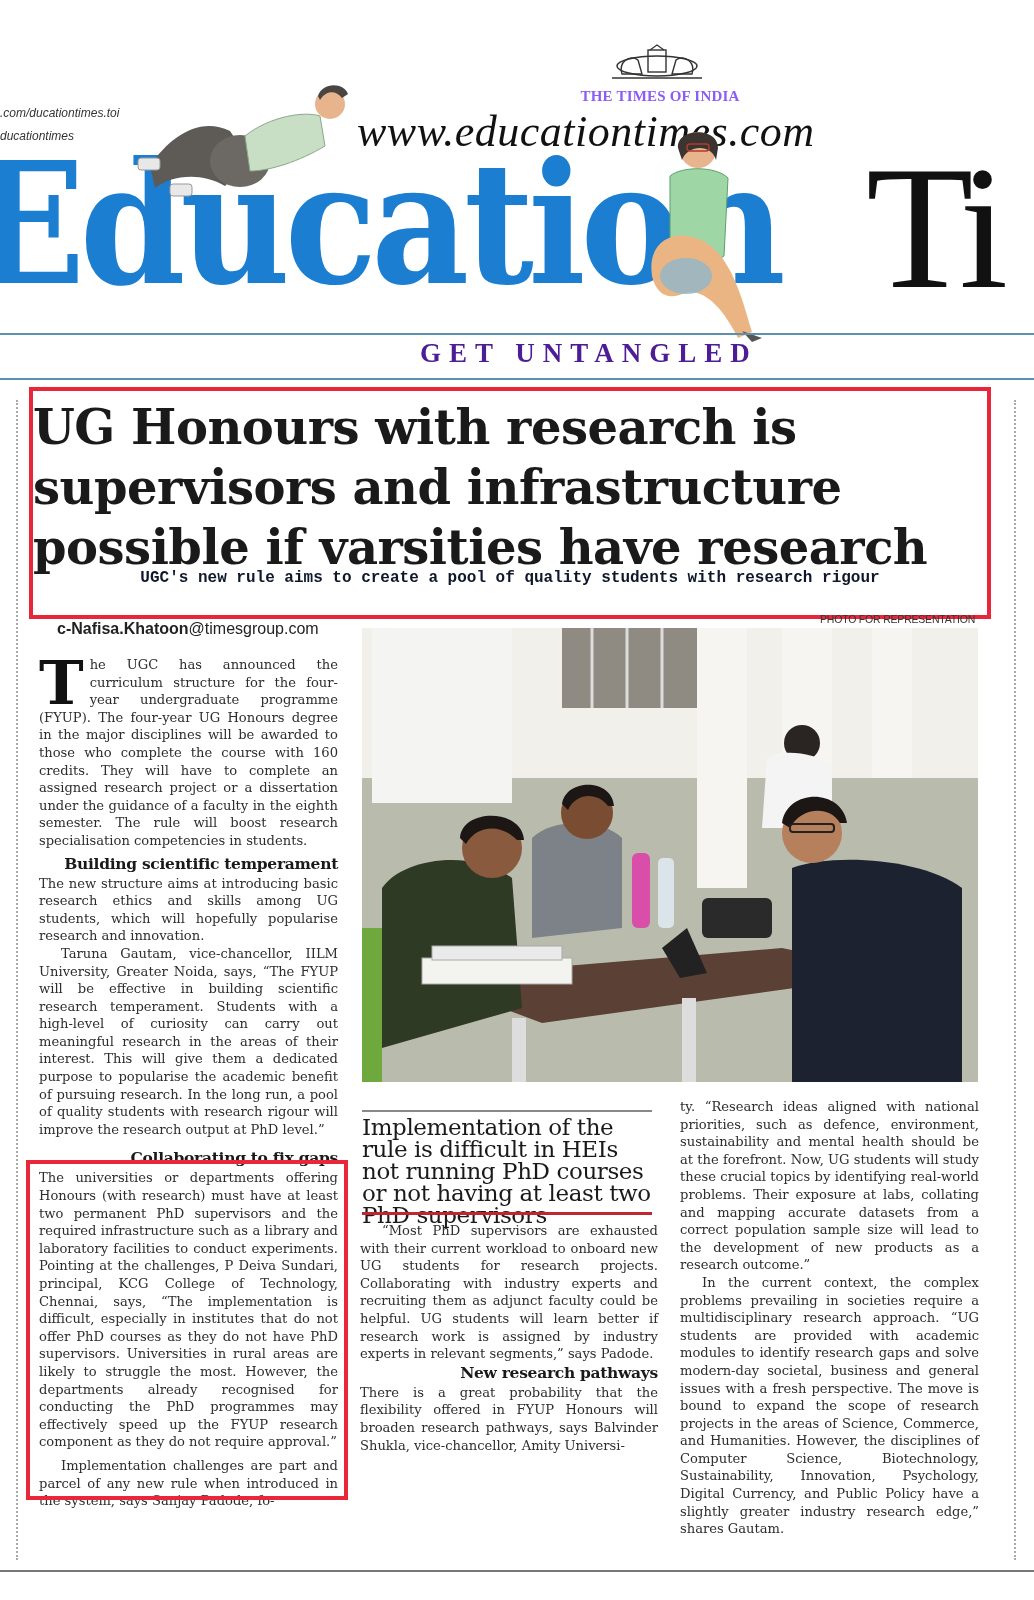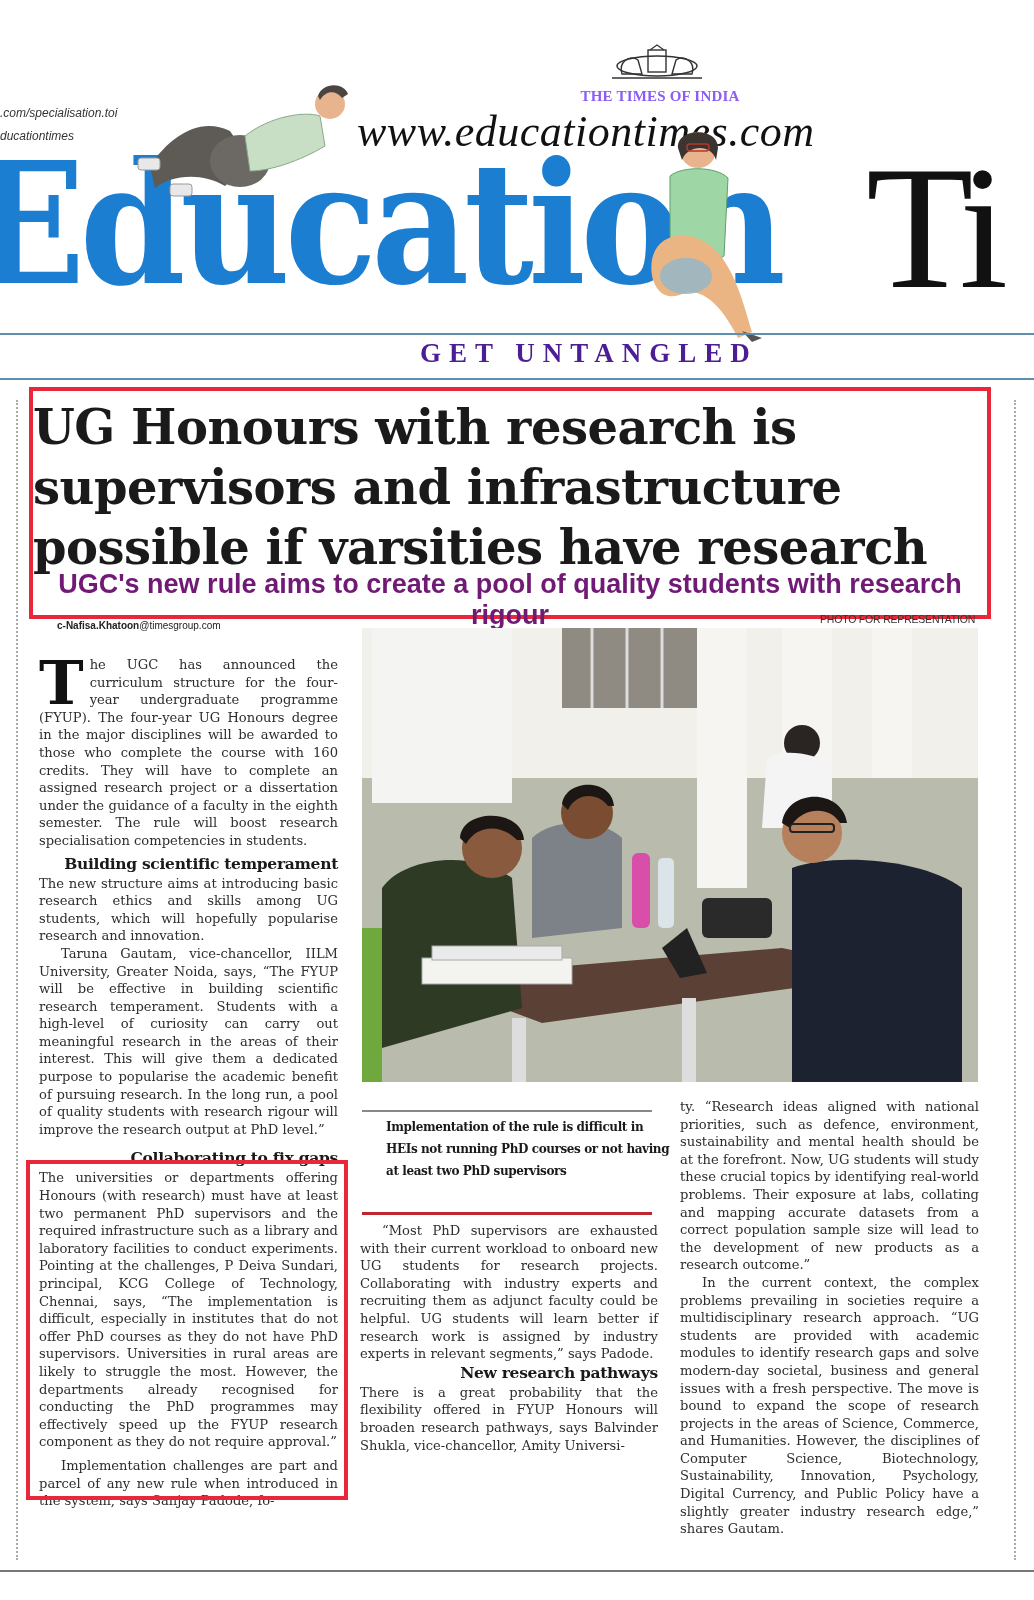--- a/index.html
+++ b/index.html
@@ -23,54 +23,54 @@
   .rule-top { position: absolute; left: 0; top: 333px; width: 1034px; height: 0; border-top: 2px solid #5e8fb0; }
   .tagline { position: absolute; left: 420px; top: 338px; font-family: "Liberation Serif", serif; font-weight: bold; font-size: 27px; letter-spacing: 8px; color: #4c1d95; white-space: nowrap; }
   .rule-bot { position: absolute; left: 0; top: 378px; width: 1034px; height: 0; border-top: 2px solid #5e8fb0; }
 
   .dotted-left { position: absolute; left: 16px; top: 400px; height: 1160px; border-left: 2px dotted #aaa; }
   .dotted-right { position: absolute; left: 1014px; top: 400px; height: 1160px; border-left: 2px dotted #aaa; }
 
   
   .headline-box { position: absolute; left: 29px; top: 387px; width: 954px; height: 224px; border: 4px solid #e8283a; }
   .headline { position: absolute; left: 0; top: 6px; width: 100%; font-family: "DejaVu Serif", serif; font-weight: bold; font-size: 48px; line-height: 60px; color: #1a1a1a; letter-spacing: -0.5px; }
-  .subhead { position: absolute; left: 0; top: 178px; width: 100%; text-align: center; font-family: Liberation Sans, sans-serif; font-weight: bold; font-size: 27px; color: #701a75; }
+  .subhead { position: absolute; left: 0; top: 178px; width: 100%; text-align: center; font-family: Liberation Mono, monospace; font-weight: bold; font-size: 16px; color: #0f172a; }
 
-  .byline { position: absolute; left: 57px; top: 620px; font-family: "Liberation Sans", sans-serif; font-size: 10px; color: #222; }
+  .byline { position: absolute; left: 57px; top: 620px; font-family: "Liberation Sans", sans-serif; font-size: 16px; color: #222; }
   .byline b { font-weight: bold; }
   .photo-credit { position: absolute; left: 820px; top: 613px; font-family: "Liberation Sans", sans-serif; font-size: 10.5px; color: #333; letter-spacing: -0.2px; }
 
   
   .photo { position: absolute; left: 362px; top: 628px; width: 616px; height: 454px; overflow: hidden; background: #d8d4cc; }
 
   
   .col { position: absolute; font-family: "DejaVu Serif", serif; font-size: 13.1px; line-height: 17.6px; color: #2d2d2d; text-align: justify; hyphens: manual; }
   .col p { margin: 0; }
   .col p.indent { text-indent: 22px; }
   .col h3 { margin: 4px 0 1px 0; font-family: "DejaVu Serif", serif; font-weight: bold; font-size: 15.5px; line-height: 20px; color: #1a1a1a; text-align: right; letter-spacing: -0.3px; }
 
   .col1 { left: 39px; top: 656px; width: 299px; }
   .dropcap { float: left; font-family: "DejaVu Serif", serif; font-weight: bold; font-size: 60px; line-height: 46px; margin: 4px 6px 0 0; color: #111; }
 
   .highlight-box { position: absolute; left: 26px; top: 1160px; width: 314px; height: 332px; border: 4px solid #e8283a; }
 
   .col2 { left: 360px; top: 1190px; width: 298px; }
   .pull-rule-top { position: absolute; left: 362px; top: 1110px; width: 290px; border-top: 2px solid #888; }
-  .pullquote { position: absolute; left: 362px; top: 1116px; width: 292px; font-family: "DejaVu Serif", serif; font-weight: bold; font-size: 12px; line-height: 22px; color: #1a1a1a; letter-spacing: -0.4px; margin-left: 24px; }
+  .pullquote { position: absolute; left: 362px; top: 1116px; width: 292px; font-family: "DejaVu Serif", serif; font-weight: normal; font-size: 23px; line-height: 22px; color: #1a1a1a; letter-spacing: -0.4px; }
   .pull-rule-bot { position: absolute; left: 362px; top: 1212px; width: 290px; border-top: 3px solid #c0262f; }
   .col2 { top: 1222px; }
 
   .col3 { left: 680px; top: 1098px; width: 299px; }
 
   .bottom-rule { position: absolute; left: 0; top: 1570px; width: 1034px; border-top: 2px solid #777; }
 </style>
 </head>
 <body>
 
-<div class="social fb">.com/specialisation.toi</div>
+<div class="social fb">.com/ducationtimes.toi</div>
 <div class="social tw">ducationtimes</div>
 
 <svg class="toi-emblem" viewBox="0 0 98 40">
   <ellipse cx="49" cy="22" rx="40" ry="10" fill="none" stroke="#333" stroke-width="1.5"></ellipse>
   <path d="M14 30 C 10 18, 22 10, 30 16 L 34 30 Z" fill="none" stroke="#333" stroke-width="1.4"></path>
   <path d="M84 30 C 88 18, 76 10, 68 16 L 64 30 Z" fill="none" stroke="#333" stroke-width="1.4"></path>
   <rect x="40" y="6" width="18" height="22" fill="none" stroke="#333" stroke-width="1.4"></rect>
   <path d="M42 6 L49 1 L56 6" fill="none" stroke="#333" stroke-width="1.2"></path>
   <line x1="4" y1="34" x2="94" y2="34" stroke="#333" stroke-width="1.5"></line>
 </svg>

